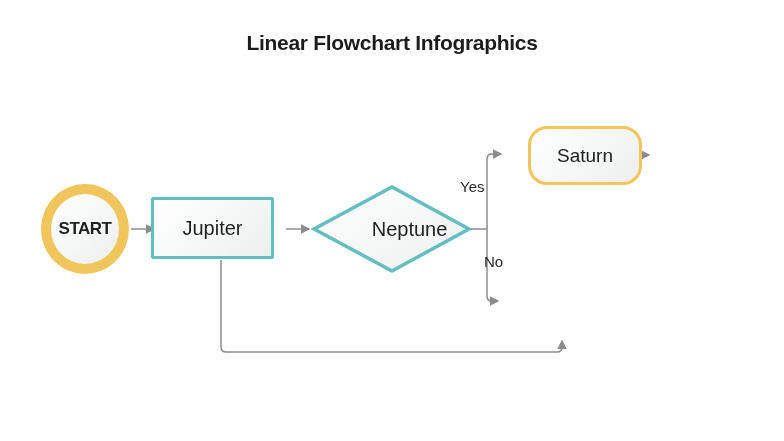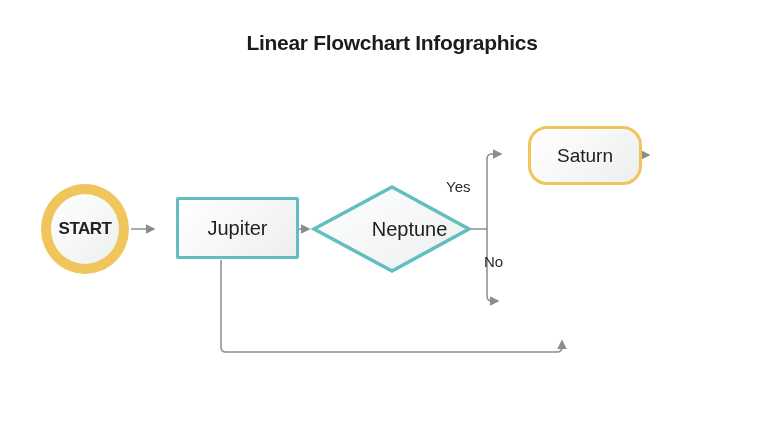--- a/index.html
+++ b/index.html
@@ -15,29 +15,29 @@
   .node{
     position:absolute;display:flex;align-items:center;justify-content:center;
     box-sizing:border-box;background:linear-gradient(135deg,#ffffff 0%,#edefef 100%);
     font-size:20px;color:#212121;
   }
   .terminator{
     border-radius:50%;font-weight:bold;font-size:17px;letter-spacing:-0.5px;
   }
   .node-start{left:41px;top:184px;width:88px;height:90px;border:10px solid #f0c65c;}
   .node-end{left:655px;top:113px;width:91px;height:90px;border:11px solid #de4c3c;}
-  .node-jupiter{left:176px;top:197px;width:123px;height:62px;border:3px solid #62bec0;border-radius:2px;}
+  .node-jupiter{left:151px;top:197px;width:123px;height:62px;border:3px solid #62bec0;border-radius:2px;}
   .node-saturn{left:507px;top:126px;width:114px;height:59px;border:3px solid #f0c65c;border-radius:19px;font-size:19px;margin-left:21px;}
   .node-mercury{left:504px;top:270px;width:119px;height:64px;border:3px solid #92c783;border-radius:19px;}
   .diamond-label{
     position:absolute;left:332px;top:211px;width:155px;height:36px;
     display:flex;align-items:center;justify-content:center;font-size:20px;color:#212121;
   }
   .branch-label{position:absolute;font-size:15px;color:#2a2a2a;}
-  .label-yes{left:446px;top:178px;}
+  .label-yes{left:460px;top:178px;}
   .label-no{left:452px;top:253px;margin-left:32px;}
 </style>
 </head>
 <body>
 
 <div class="canvas">
 
   <div class="title">Linear Flowchart Infographics</div>
 
   <svg class="edge-layer" width="784" height="441" viewBox="0 0 784 441" xmlns="http://www.w3.org/2000/svg">

